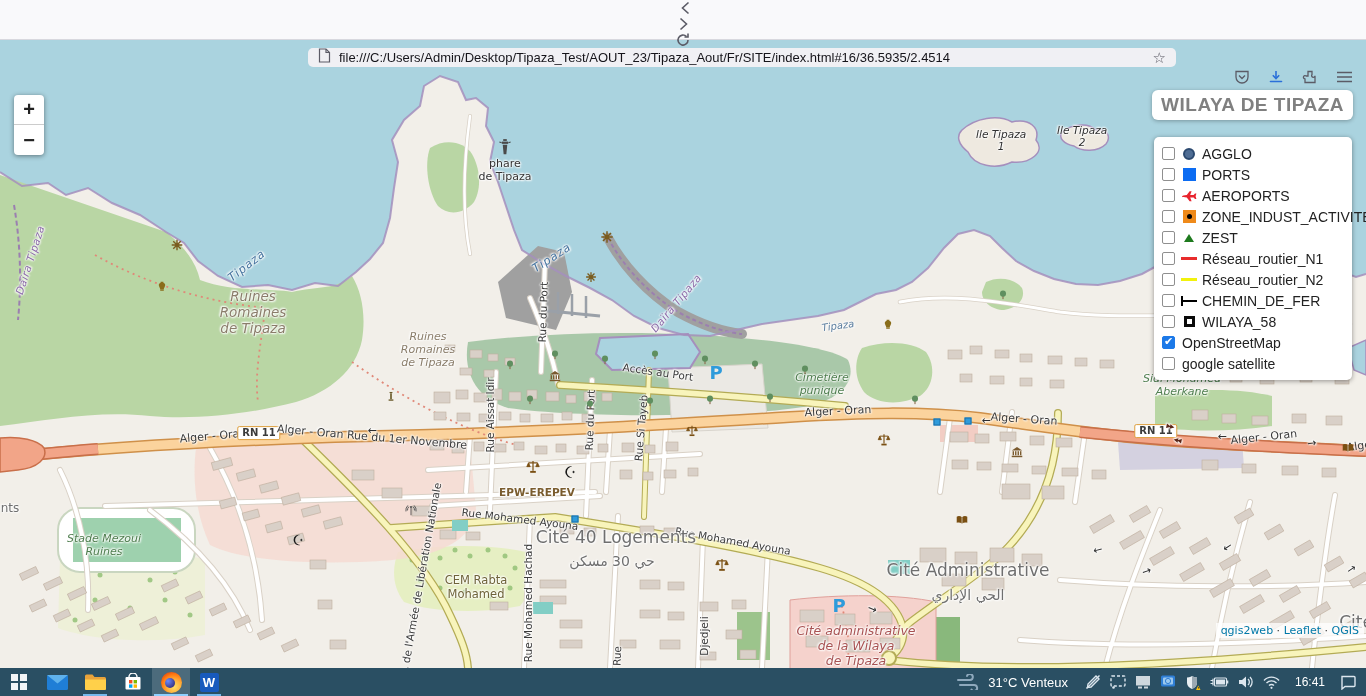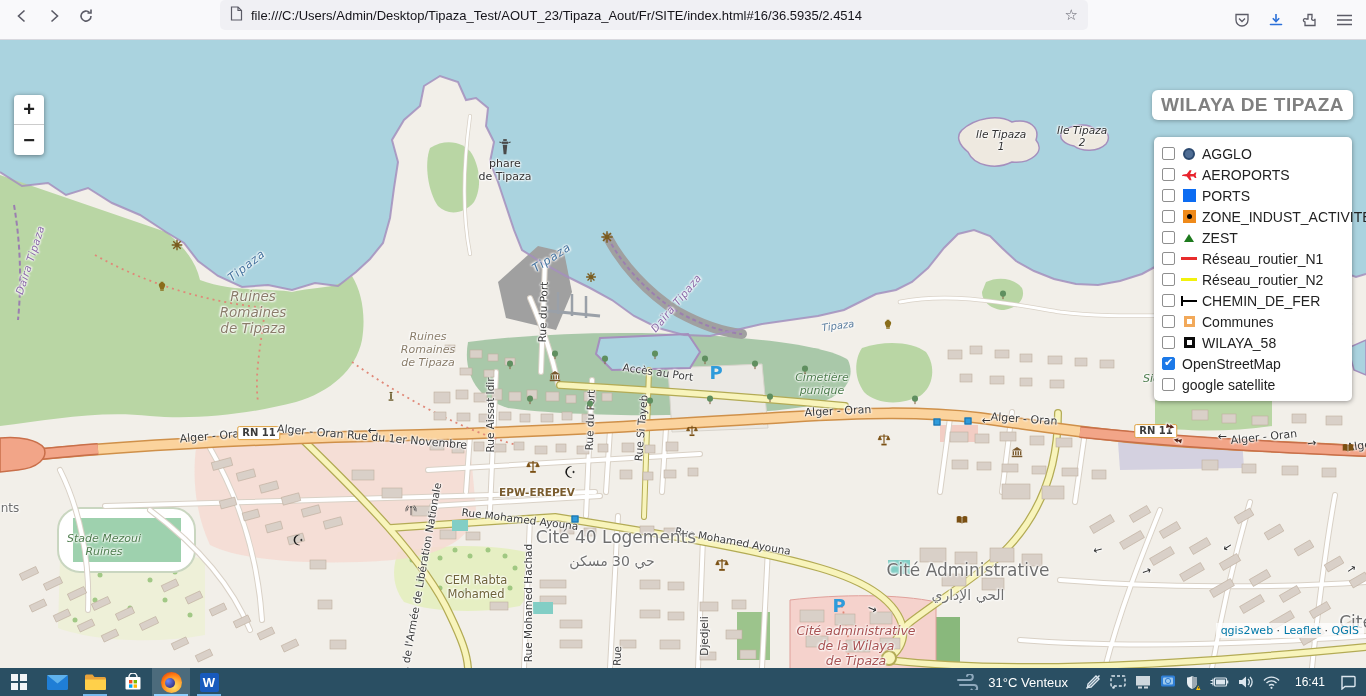--- a/index.html
+++ b/index.html
@@ -1,19 +1,19 @@
 <!DOCTYPE html>
 <html><head>
 <meta charset="utf-8">
 <style>
   * { margin:0; padding:0; box-sizing:border-box; }
   html,body { width:1366px; height:696px; overflow:hidden; font-family:"Liberation Sans",sans-serif; background:#aad3df; }
 
   
-  #browser-bar { position:absolute; top:0; left:0; width:1366px; height:40px; background:#f9f9fb; border-bottom:1px solid #d8d8de; display:flex; z-index:50; }
+  #browser-bar { position:absolute; top:0; left:0; width:1366px; height:40px; background:#f9f9fb; border-bottom:1px solid #d8d8de; display:flex; align-items:center; z-index:50;flex-direction:column; }
   .nav-btn { width:32px; height:32px; display:flex; align-items:center; justify-content:center; border-radius:4px; color:#5b5b66; font-size:18px; cursor:pointer; }
   .nav-btn svg { stroke:#5b5b66; }
   #back-btn { margin-left:6px; } 
   #url-pill { margin-left:118px; width:868px; height:30px; background:#f0f0f4; border-radius:5px; display:flex; align-items:center; padding:0 10px; }
   #url-text { font-size:13px; color:#15141a; flex:1; white-space:nowrap; overflow:hidden; font-family:"Liberation Sans",sans-serif; }
   #page-icon { margin-right:8px; }
   #star-icon { color:#5b5b66; font-size:15px; }
   #browser-right { display:flex; align-items:center; gap:14px; margin-left:auto; margin-right:12px; }
   #browser-right .bico { width:20px; height:20px; display:flex; align-items:center; justify-content:center; cursor:pointer; }
 
@@ -742,36 +742,36 @@
       <div class="lyr-row">
         <div class="cb"></div>
         <span class="lyr-ico">
           <span class="ico-circle"></span>
         </span>
         <span>AGGLO</span>
       </div>
       <div class="lyr-row">
         <div class="cb"></div>
         <span class="lyr-ico">
+          <span class="ico-square-blue"></span>
+        </span>
+        <span>PORTS</span>
+      </div>
+      <div class="lyr-row">
+        <div class="cb"></div>
+        <span class="lyr-ico">
           <svg width="16" height="16">
             <use href="#sym-plane"></use>
           </svg>
         </span>
         <span>AEROPORTS</span>
       </div>
       <div class="lyr-row">
         <div class="cb"></div>
         <span class="lyr-ico">
-          <span class="ico-square-blue"></span>
-        </span>
-        <span>PORTS</span>
-      </div>
-      <div class="lyr-row">
-        <div class="cb"></div>
-        <span class="lyr-ico">
           <span class="ico-zone"></span>
         </span>
         <span>ZONE_INDUST_ACTIVITE</span>
       </div>
       <div class="lyr-row">
         <div class="cb"></div>
         <span class="lyr-ico">
           <span class="ico-tri"></span>
         </span>
         <span>ZEST</span>
@@ -789,27 +789,20 @@
           <span class="ico-line yellow"></span>
         </span>
         <span>Réseau_routier_N2</span>
       </div>
       <div class="lyr-row">
         <div class="cb"></div>
         <span class="lyr-ico">
           <span class="ico-rail"></span>
         </span>
         <span>CHEMIN_DE_FER</span>
-      </div>
-      <div class="lyr-row">
-        <div class="cb"></div>
-        <span class="lyr-ico">
-          <span class="ico-communes"></span>
-        </span>
-        <span>Communes</span>
       </div>
       <div class="lyr-row">
         <div class="cb"></div>
         <span class="lyr-ico">
           <span class="ico-wilaya"></span>
         </span>
         <span>WILAYA_58</span>
       </div>
       <div class="lyr-row">
         <div class="cb checked"></div>

